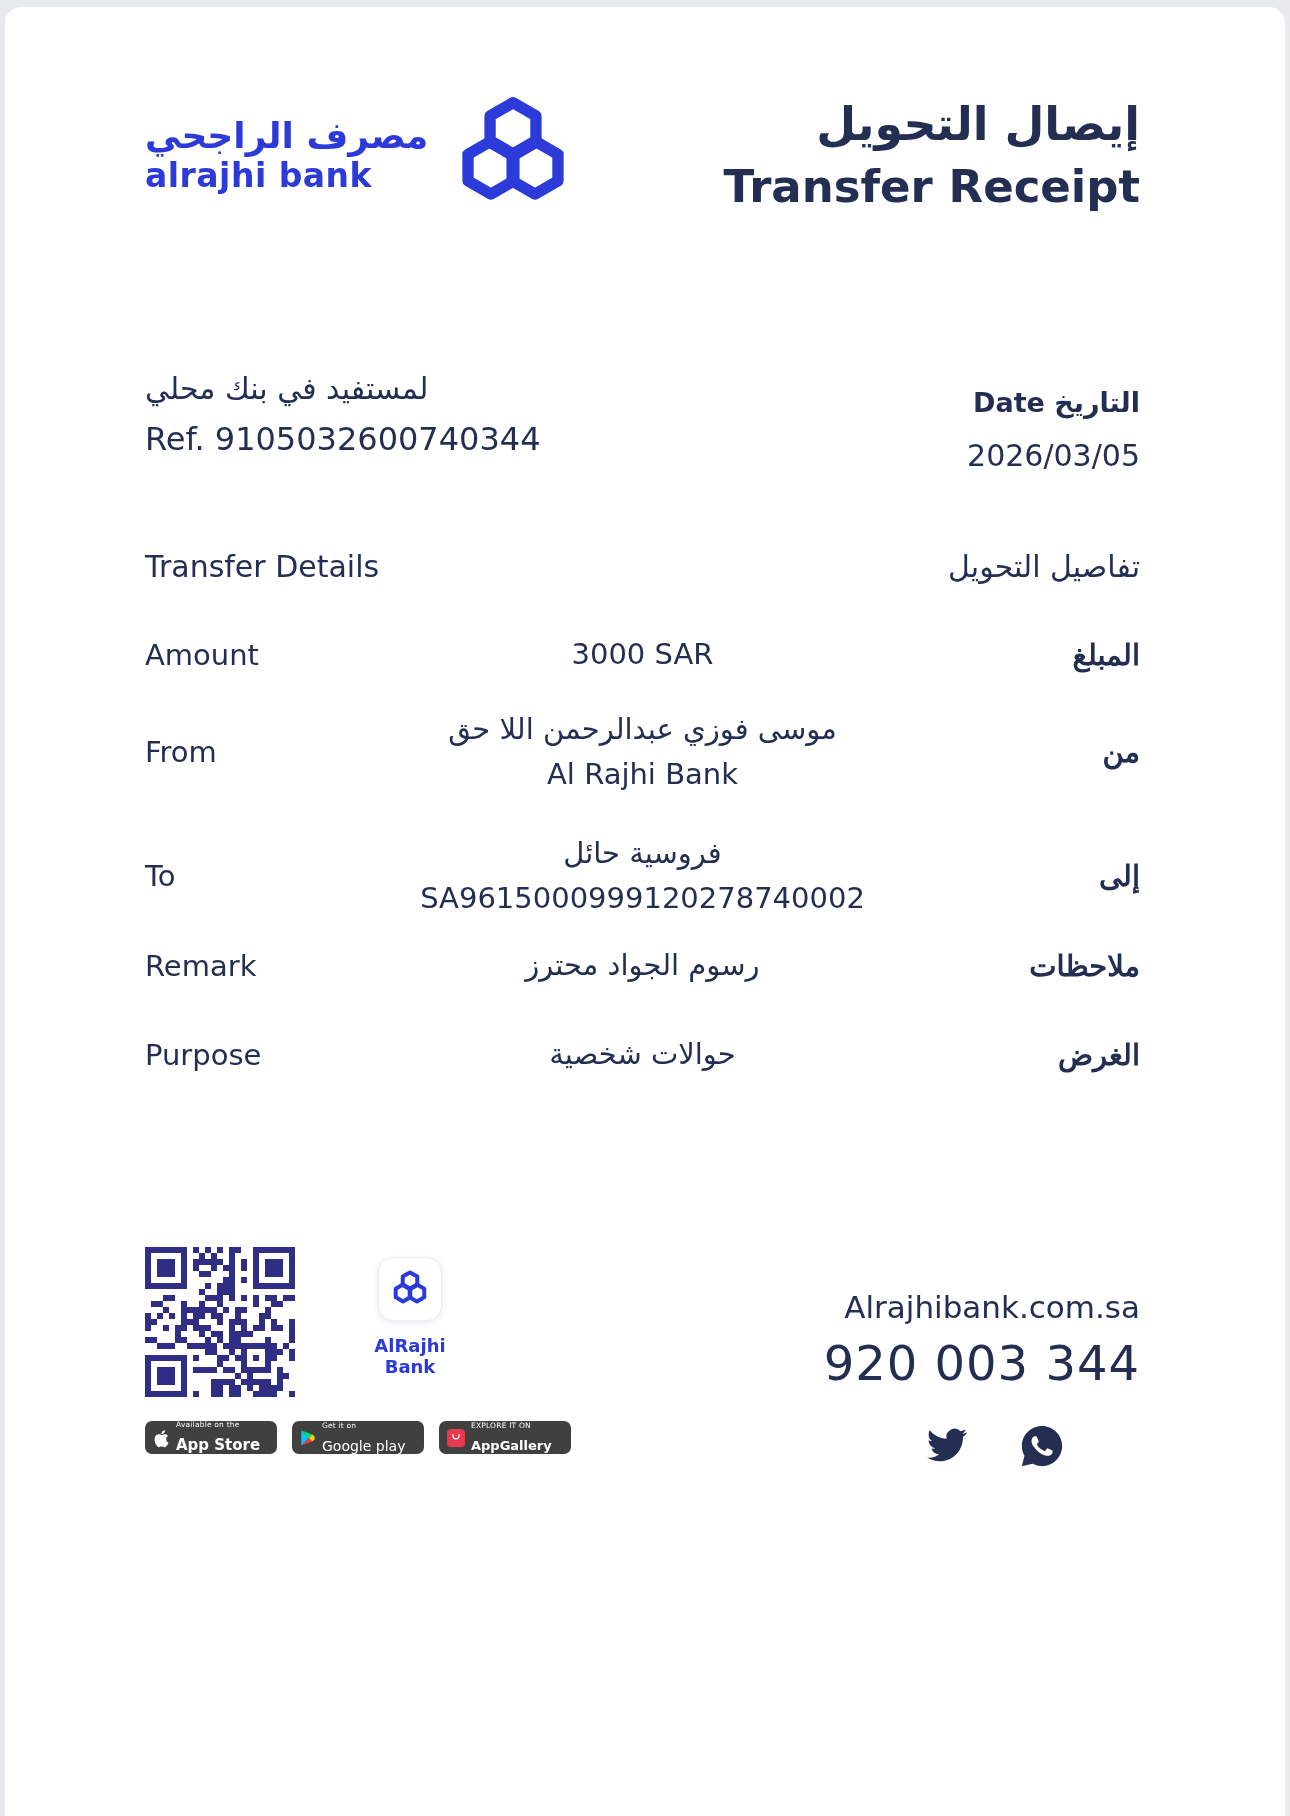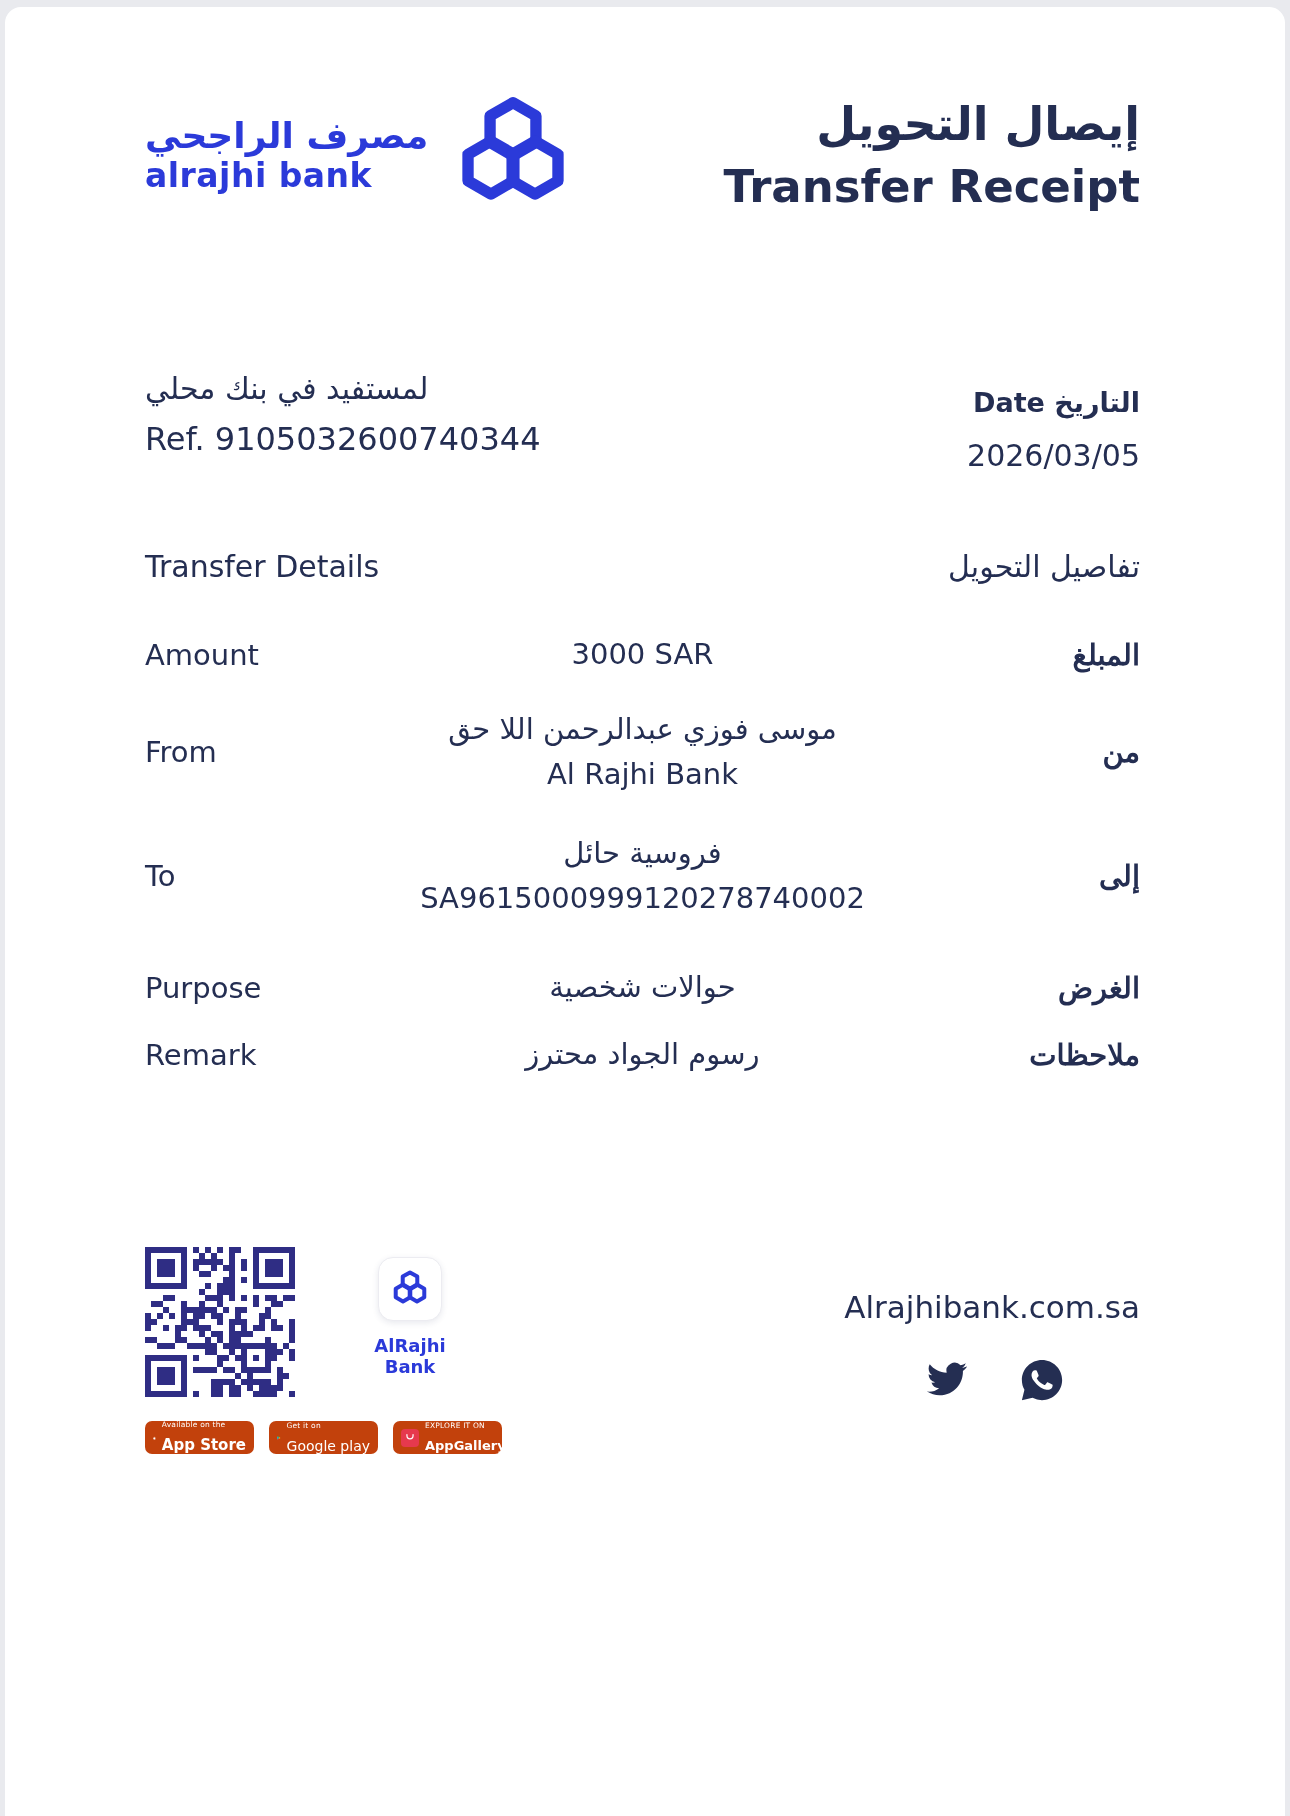--- a/index.html
+++ b/index.html
@@ -45,21 +45,21 @@
   .footer{display:flex;justify-content:space-between;margin-top:170px;}
   .footer-left{}
   .qr-app{display:flex;align-items:flex-start;}
   .qr{display:block;}
   .app-block{margin-left:55px;width:120px;text-align:center;padding-top:10px;}
   .app-square{width:62px;height:62px;margin:0 auto;border-radius:15px;background:#fff;
               border:1px solid #ececf1;box-shadow:0 2px 6px rgba(30,40,90,.10);
               display:flex;align-items:center;justify-content:center;}
   .app-label{margin-top:14px;font-size:18px;font-weight:bold;color:#2b3ad9;}
   .badges{display:flex;gap:15px;margin-top:24px;}
-  .badge{width:109px;height:33px;background:#c2410c;border-radius:7px;display:flex;
+  .badge{width:132px;height:33px;background:#404040;border-radius:7px;display:flex;
          align-items:center;padding:0 8px;box-sizing:border-box;color:#fff;gap:6px;}
   .badge .bt{line-height:1.05;text-align:left;white-space:nowrap;}
   .badge .bt .small{display:block;font-size:7.5px;letter-spacing:.2px;}
   .badge .bt .big{display:block;font-size:15px;font-weight:600;margin-top:9px;}
   .badge .bt .big.gp{font-weight:500;font-size:14px;}
   .badge .bt .big.ag{font-weight:700;font-size:13px;}
   .ag-sq{width:18px;height:18px;border-radius:4px;background:#e6394d;display:flex;
          align-items:center;justify-content:center;flex:none;}
 
   .footer-right{text-align:right;padding-top:42px;}
@@ -127,30 +127,30 @@
 
         <div class="row row-to">
           <div class="lbl-en">To</div>
           <div class="val">
             <div dir="rtl">فروسية حائل</div>
             <div dir="ltr">SA9615000999120278740002</div>
           </div>
           <div class="lbl-ar" dir="rtl">إلى</div>
         </div>
 
+        <div class="row row-remark">
+          <div class="lbl-en">Remark</div>
+          <div class="val" dir="rtl">رسوم الجواد محترز</div>
+          <div class="lbl-ar" dir="rtl">ملاحظات</div>
+        </div>
+
         <div class="row row-purpose">
           <div class="lbl-en">Purpose</div>
           <div class="val" dir="rtl">حوالات شخصية</div>
           <div class="lbl-ar" dir="rtl">الغرض</div>
-        </div>
-
-        <div class="row row-remark">
-          <div class="lbl-en">Remark</div>
-          <div class="val" dir="rtl">رسوم الجواد محترز</div>
-          <div class="lbl-ar" dir="rtl">ملاحظات</div>
         </div>
       </div>
 
       <div class="footer">
         <div class="footer-left">
           <div class="qr-app">
             <svg id="qr" class="qr" width="150" height="150" viewBox="0 0 150 150" shape-rendering="crispEdges">
                 <g fill="#2f2d84">
                   <rect x="0" y="0" width="6" height="6"></rect>
                   <rect x="6" y="0" width="6" height="6"></rect>
@@ -499,20 +499,21 @@
               <div class="bt">
                 <span class="small">EXPLORE IT ON</span>
                 <span class="big ag">AppGallery</span>
               </div>
             </div>
           </div>
         </div>
 
         <div class="footer-right">
           <div class="website">Alrajhibank.com.sa</div>
+          <div class="phone">920 003 344</div>
           <div class="social">
             <svg width="44" height="40" viewBox="0 0 24 24">
               <path fill="#242e52" d="M23.953 4.57a10 10 0 01-2.825.775 4.958 4.958 0 002.163-2.723c-.951.555-2.005.959-3.127 1.184a4.92 4.92 0 00-8.384 4.482C7.69 8.095 4.067 6.13 1.64 3.162a4.822 4.822 0 00-.666 2.475c0 1.71.87 3.213 2.188 4.096a4.904 4.904 0 01-2.228-.616v.06a4.923 4.923 0 003.946 4.827 4.996 4.996 0 01-2.212.085 4.936 4.936 0 004.604 3.417 9.867 9.867 0 01-6.102 2.105c-.39 0-.779-.023-1.17-.067a13.995 13.995 0 007.557 2.209c9.053 0 13.998-7.496 13.998-13.985 0-.21 0-.42-.015-.63A9.935 9.935 0 0024 4.59z"></path>
             </svg>
             <svg width="42" height="42" viewBox="0 0 24 24">
               <path fill="#242e52" d="M12 .5C5.65.5.5 5.65.5 12c0 2.03.53 3.94 1.46 5.6L.5 23.5l6.06-1.4A11.45 11.45 0 0 0 12 23.5c6.35 0 11.5-5.15 11.5-11.5S18.35.5 12 .5z"></path>
               <path fill="#fff" d="M17.472 14.382c-.297-.149-1.758-.867-2.03-.967-.273-.099-.471-.148-.67.15-.197.297-.767.966-.94 1.164-.173.199-.347.223-.644.075-.297-.15-1.255-.463-2.39-1.475-.883-.788-1.48-1.761-1.653-2.059-.173-.297-.018-.458.13-.606.134-.133.298-.347.446-.52.149-.174.198-.298.298-.497.099-.198.05-.371-.025-.52-.075-.149-.669-1.612-.916-2.207-.242-.579-.487-.5-.669-.51-.173-.008-.371-.01-.57-.01-.198 0-.52.074-.792.372-.272.297-1.04 1.016-1.04 2.479 0 1.462 1.065 2.875 1.213 3.074.149.198 2.096 3.2 5.077 4.487.709.306 1.262.489 1.694.625.712.227 1.36.195 1.871.118.571-.085 1.758-.719 2.006-1.413.248-.694.248-1.289.173-1.413-.074-.124-.272-.198-.57-.347"></path>
             </svg>
           </div>
         </div>

